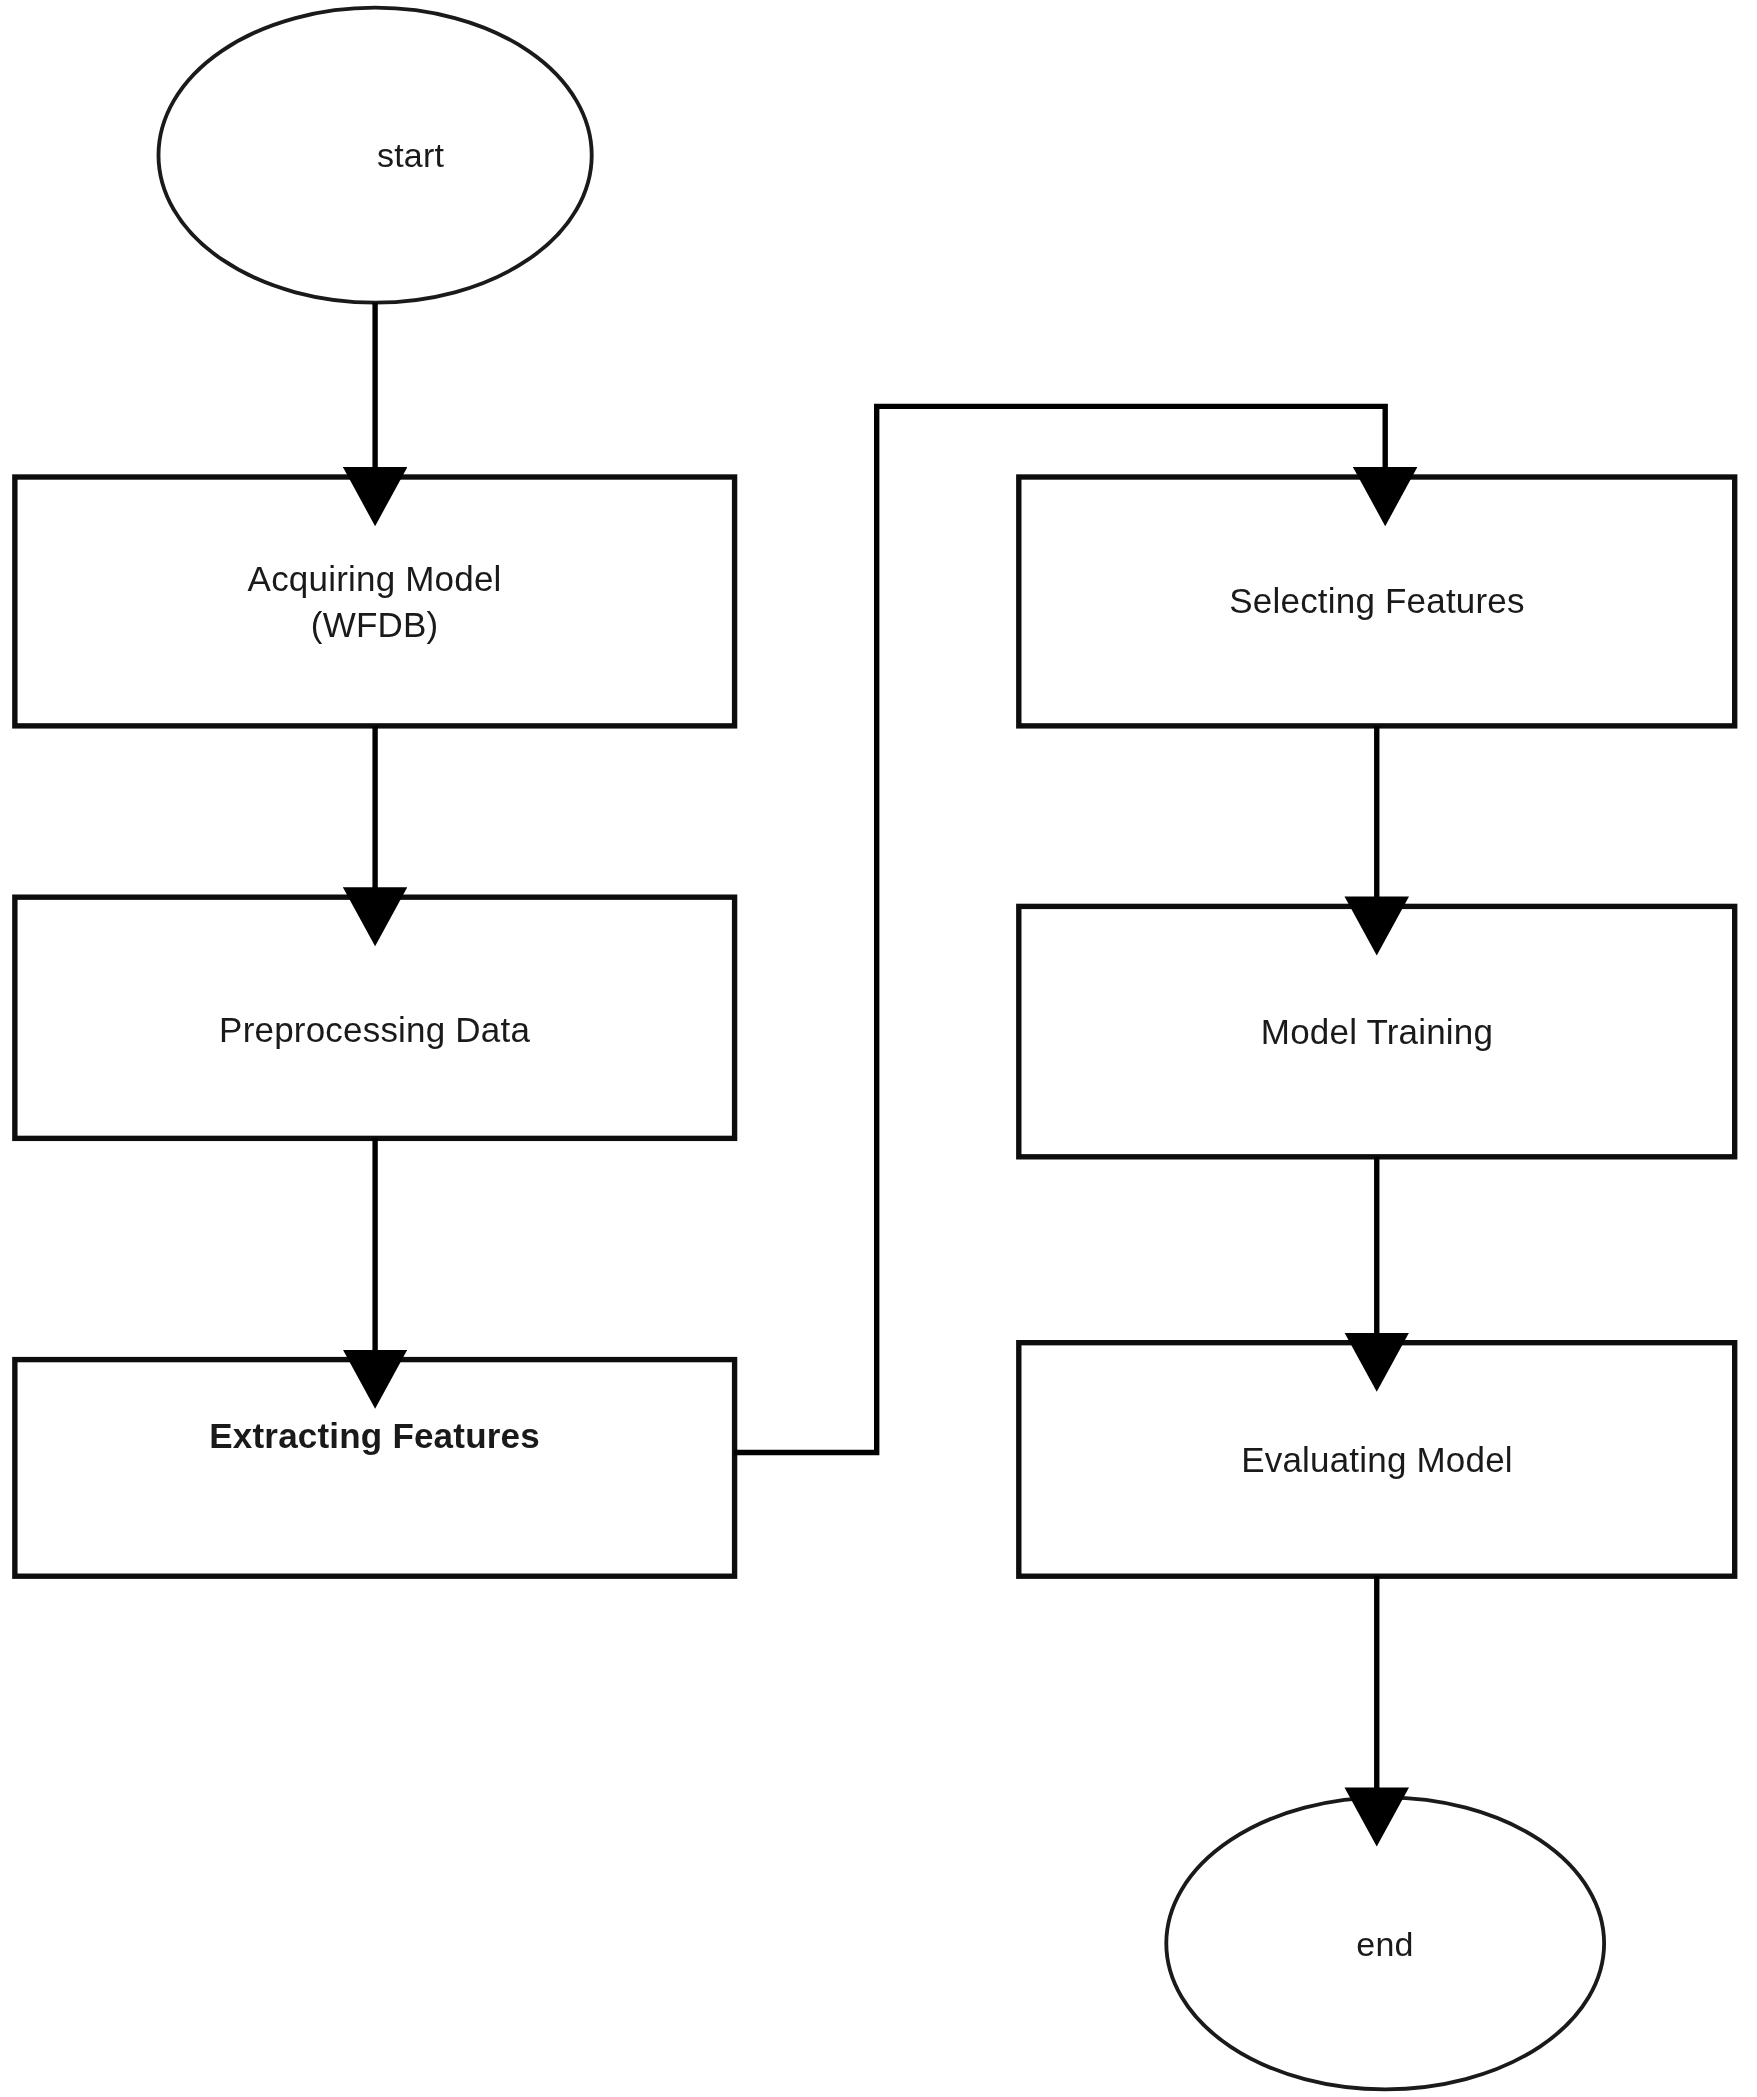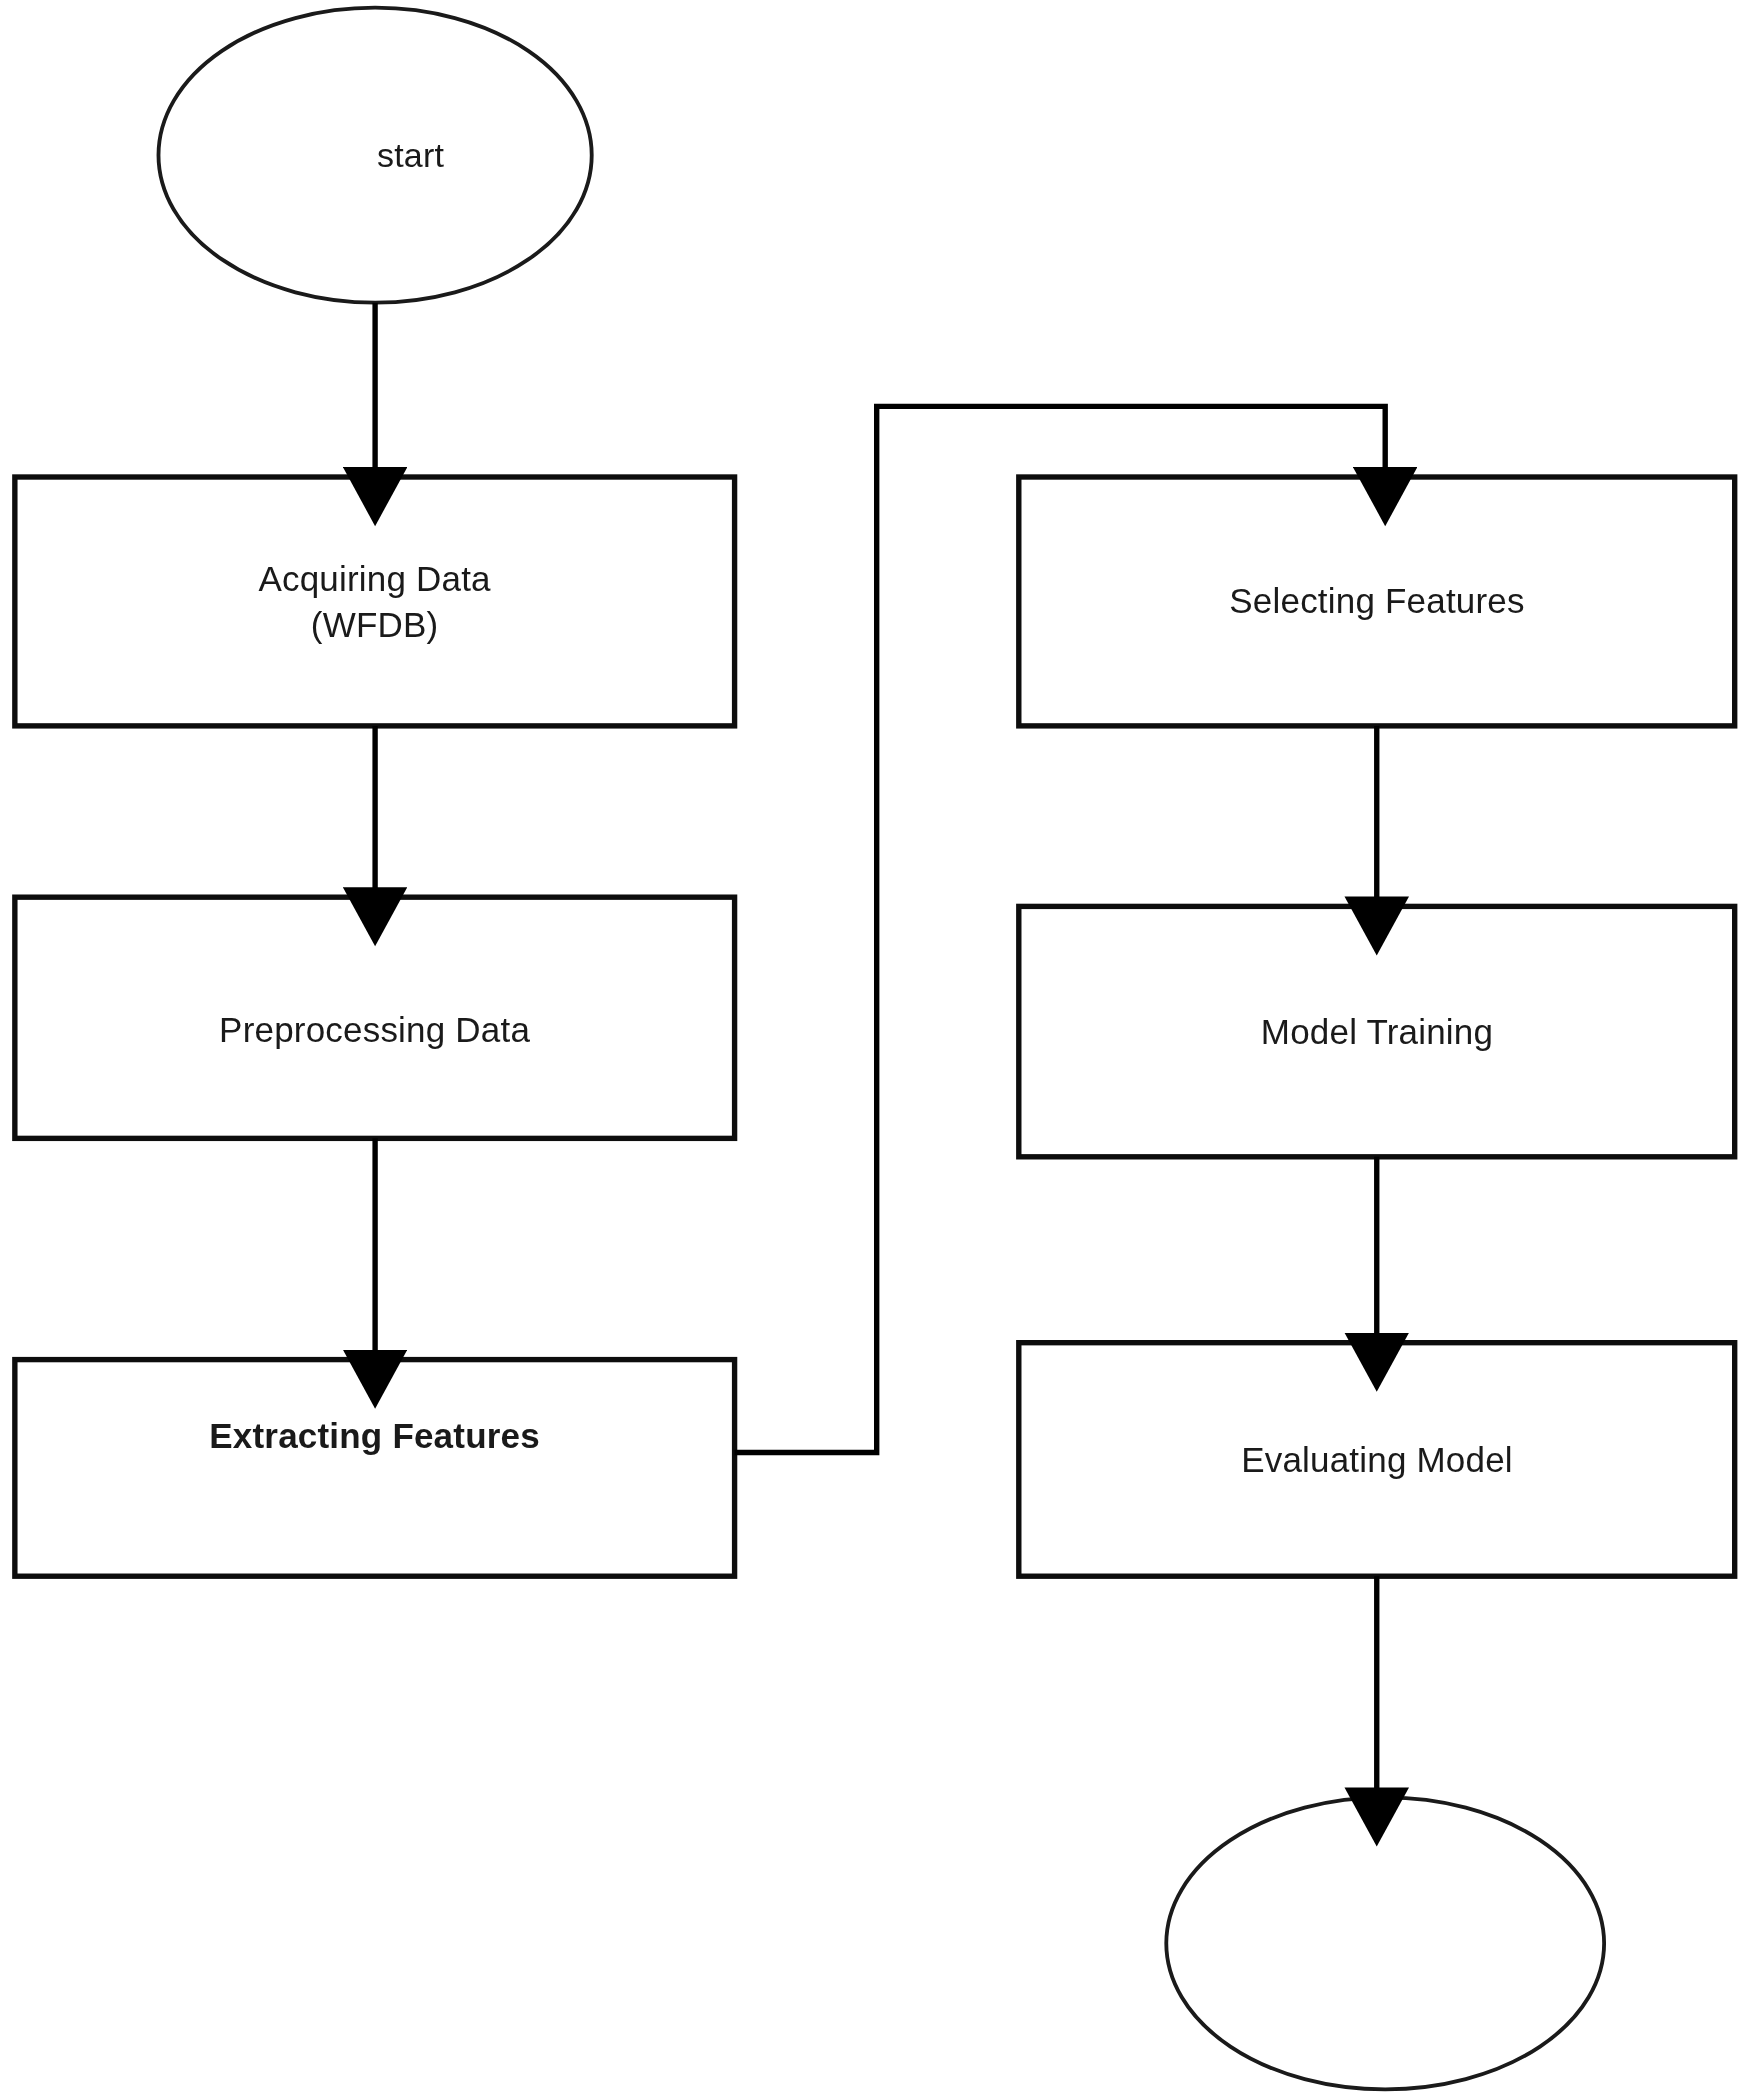--- a/index.html
+++ b/index.html
@@ -80,28 +80,29 @@
     <path d="M 1792 945 L 1792 1174" fill="none" stroke="#000000" stroke-width="7" marker-end="url(#arrowhead)"></path>
 
     <path d="M 1792 1506 L 1792 1742" fill="none" stroke="#000000" stroke-width="7" marker-end="url(#arrowhead)"></path>
 
     <path d="M 1792 2052 L 1792 2334" fill="none" stroke="#000000" stroke-width="7" marker-end="url(#arrowhead)"></path>
 
   </svg>
 
   <div class="node-label terminator-label" style="left:158px; top:109px; width:433px; height:92px;margin-left:36px;">start</div>
 
-  <div class="node-label" style="left:14.6px; top:554px; width:720px; height:95px;">Acquiring Data
+  <div class="node-label" style="left:14.6px; top:554px; width:720px; height:95px;">Acquiring Model
 (WFDB)</div>
 
   <div class="node-label" style="left:14.6px; top:984px; width:720px; height:92px;">Preprocessing Data</div>
 
   <div class="node-label" style="left:14.6px; top:1390px; width:720px; height:92px;font-weight:bold;">Extracting Features</div>
 
   <div class="node-label" style="left:1019px; top:555px; width:716px; height:92px;text-align:right;">Selecting Features</div>
 
   <div class="node-label" style="left:1019px; top:986px; width:716px; height:92px;">Model Training</div>
 
   <div class="node-label" style="left:1019px; top:1414px; width:716px; height:92px;">Evaluating Model</div>
 
+  <div class="node-label terminator-label" style="left:1166px; top:1898px; width:438px; height:92px;">end</div>
 
 </div>
 
 
 </body></html>

